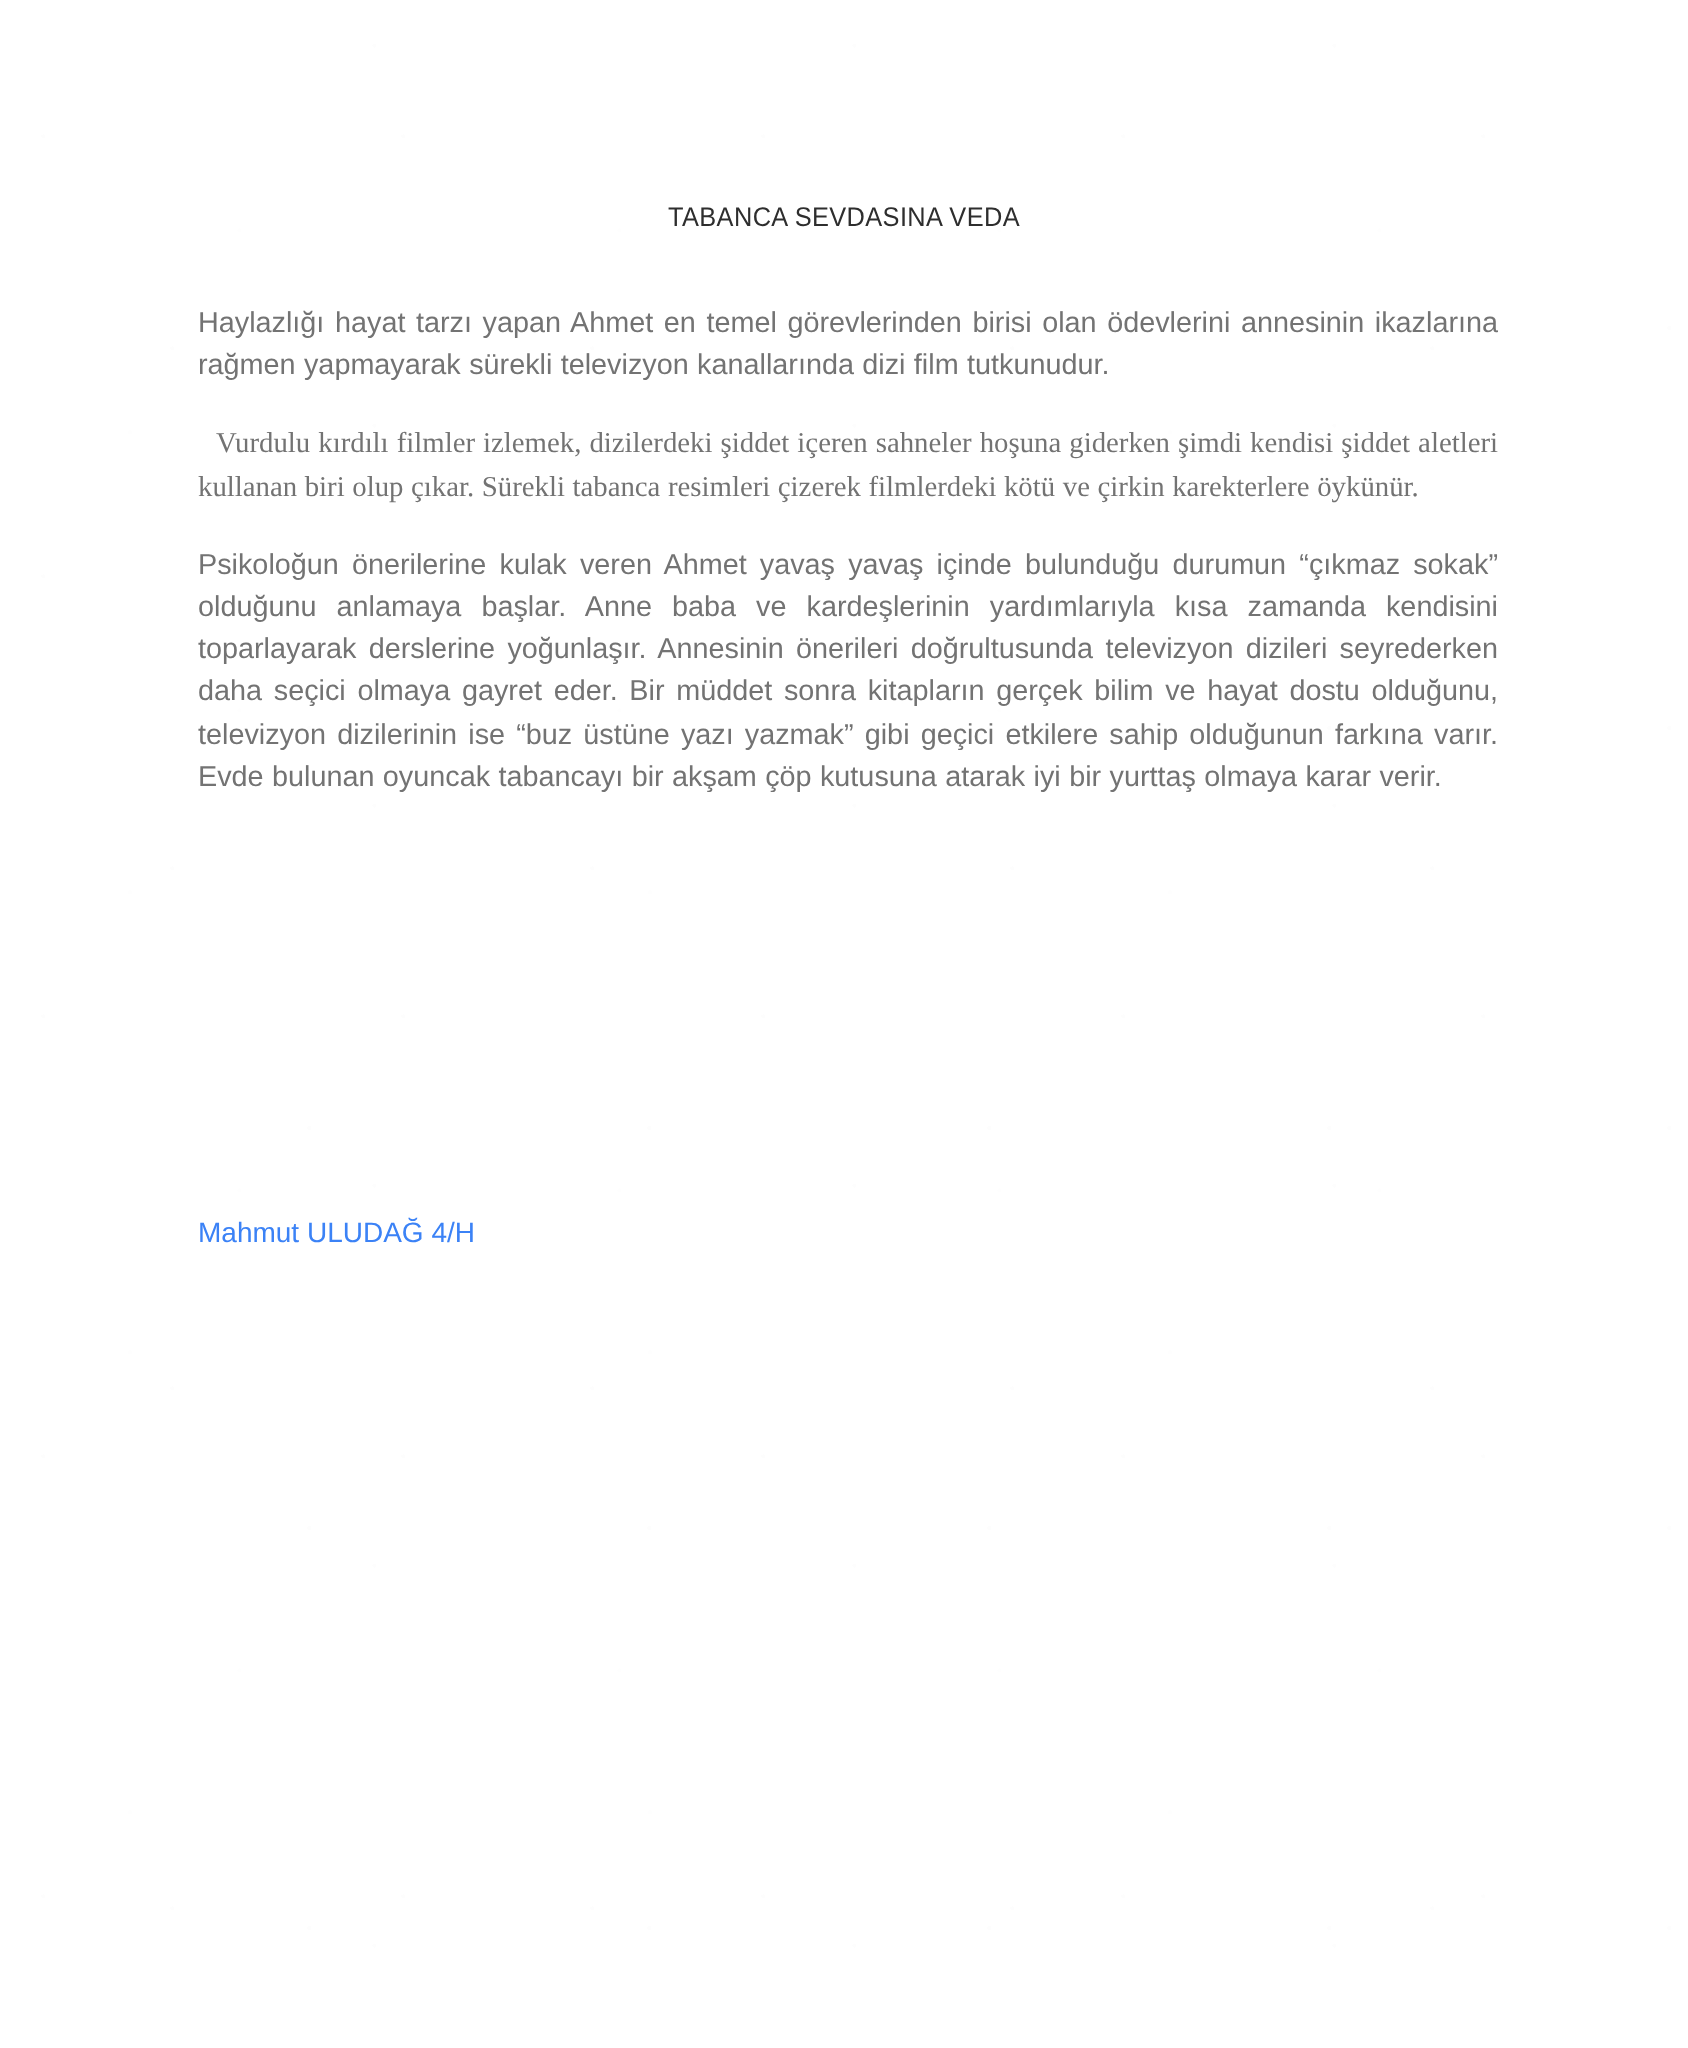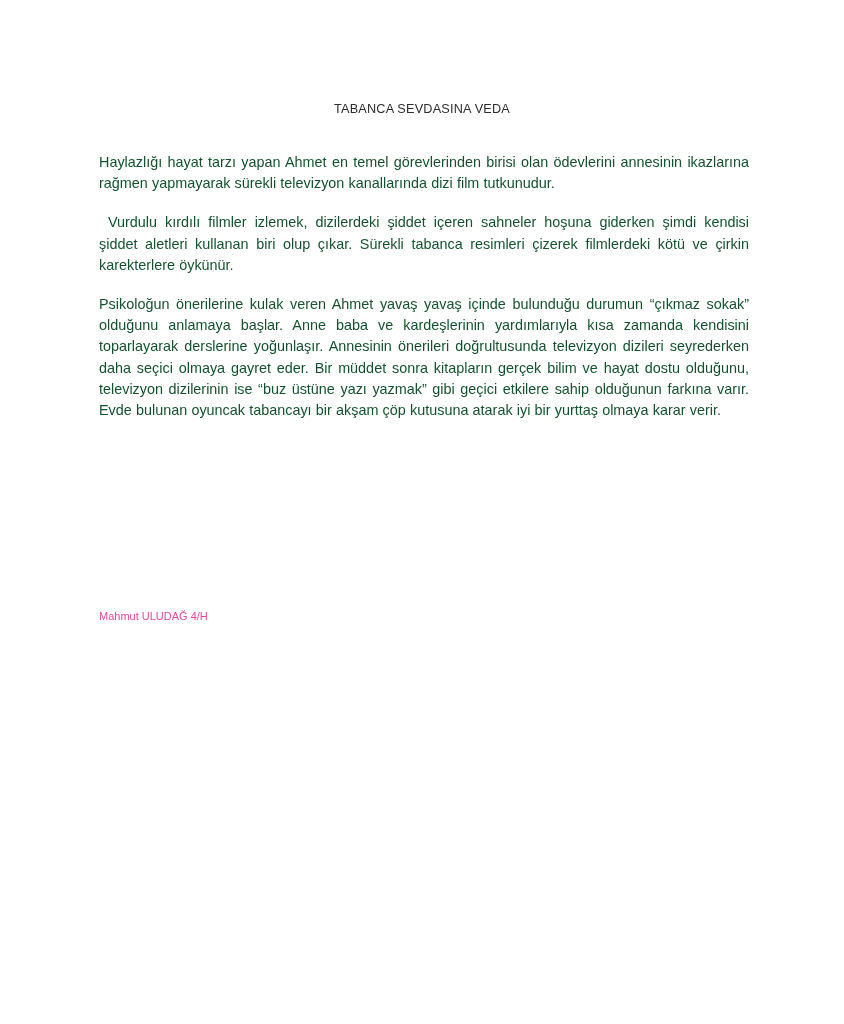--- a/index.html
+++ b/index.html
@@ -54,36 +54,36 @@
     position: absolute;
     top: 152px;
     left: 99px;
     width: 650px;
   }
 
   .para {
     margin: 0 0 18px 0;
     font-size: 14.4px;
     line-height: 21.2px;
-    color: #14532d;
+    color: #737373;
     text-align: justify;
     text-justify: inter-word;
     word-spacing: 0.2px;
   }
   .para:last-child { margin-bottom: 0; }
-  .para.indented { text-indent: 9px; }
+  .para.indented { text-indent: 9px; font-family: Liberation Serif, serif; }
 
   .signature {
     position: absolute;
     top: 606px;
     left: 99px;
     width: 650px;
-    font-size: 11px;
+    font-size: 14px;
     line-height: 21.2px;
-    color: #ec4899;
+    color: #3b82f6;
     text-align: left;
   }
 </style>
 </head>
 <body>
 
 <div class="page">
 
   <div class="scan-noise"></div>
 

